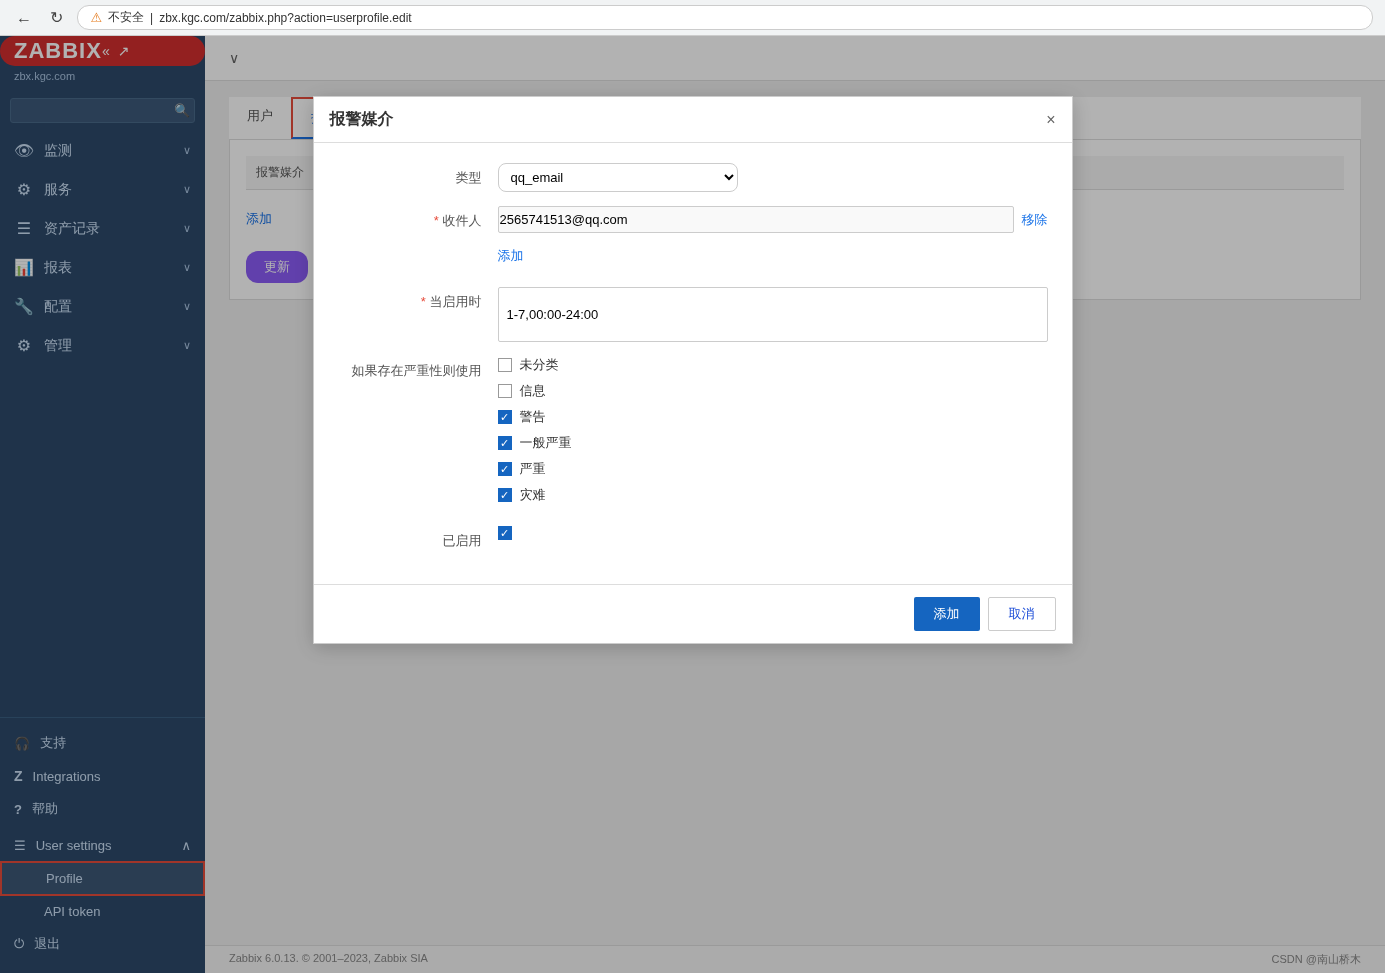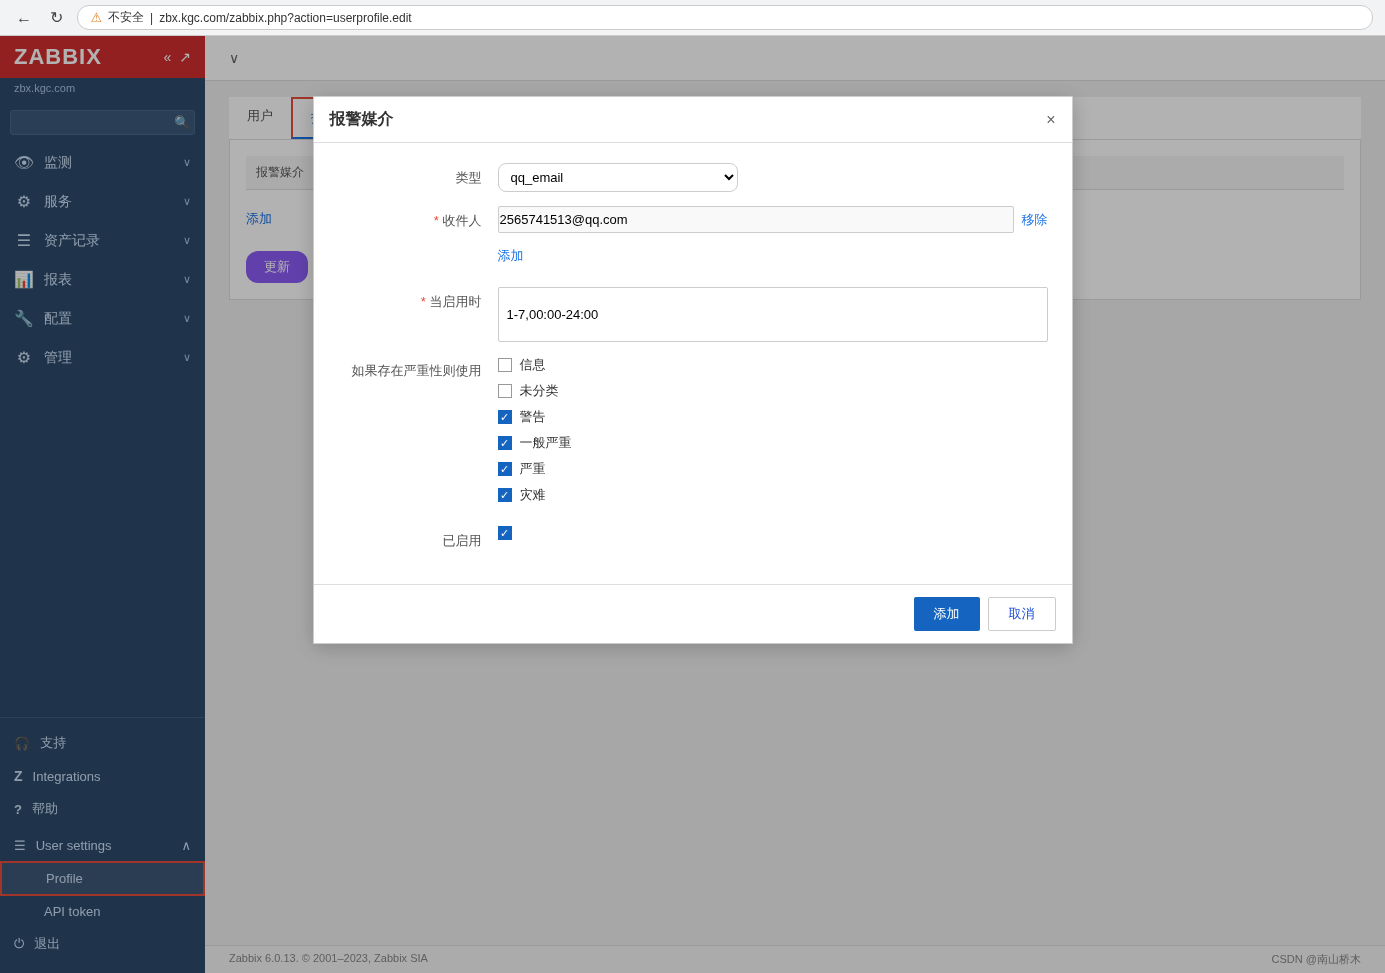--- a/index.html
+++ b/index.html
@@ -44,24 +44,24 @@
     .sidebar {
       width: 205px;
       background: #2d4a6b;
       display: flex;
       flex-direction: column;
       flex-shrink: 0;
       color: white;
     }
     .sidebar-logo {
       background: #d32f2f;
-      padding: 8px 14px;
-      display: flex;
-      align-items: center;
-      justify-content: space-between;
+      padding: 2px 14px;
+      display: flex;
+      align-items: center;
+      border-radius: 19px;
     }
     .logo-text {
       font-size: 22px;
       font-weight: bold;
       color: white;
       letter-spacing: 1px;
     }
     .logo-icons { display: flex; gap: 8px; color: white; font-size: 14px; }
     .sidebar-domain {
       padding: 4px 14px 8px;
@@ -580,26 +580,26 @@
           <input class="time-input" type="text" value="1-7,00:00-24:00" style="">
         </div>
       </div>
 
       <div class="form-row">
         <div class="form-label">如果存在严重性则使用</div>
         <div class="severity-section">
 
           <div class="severity-row">
             <div class="checkbox-styled"></div>
-            <span class="severity-label">信息</span>
+            <span class="severity-label">未分类</span>
           </div>
 
           <div class="severity-row">
             <div class="checkbox-styled"></div>
-            <span class="severity-label">未分类</span>
+            <span class="severity-label">信息</span>
           </div>
 
           <div class="severity-row">
             <div class="checkbox-styled checkbox-checked">
               <span class="checkbox-check">✓</span>
             </div>
             <span class="severity-label">警告</span>
           </div>
 
           <div class="severity-row">

